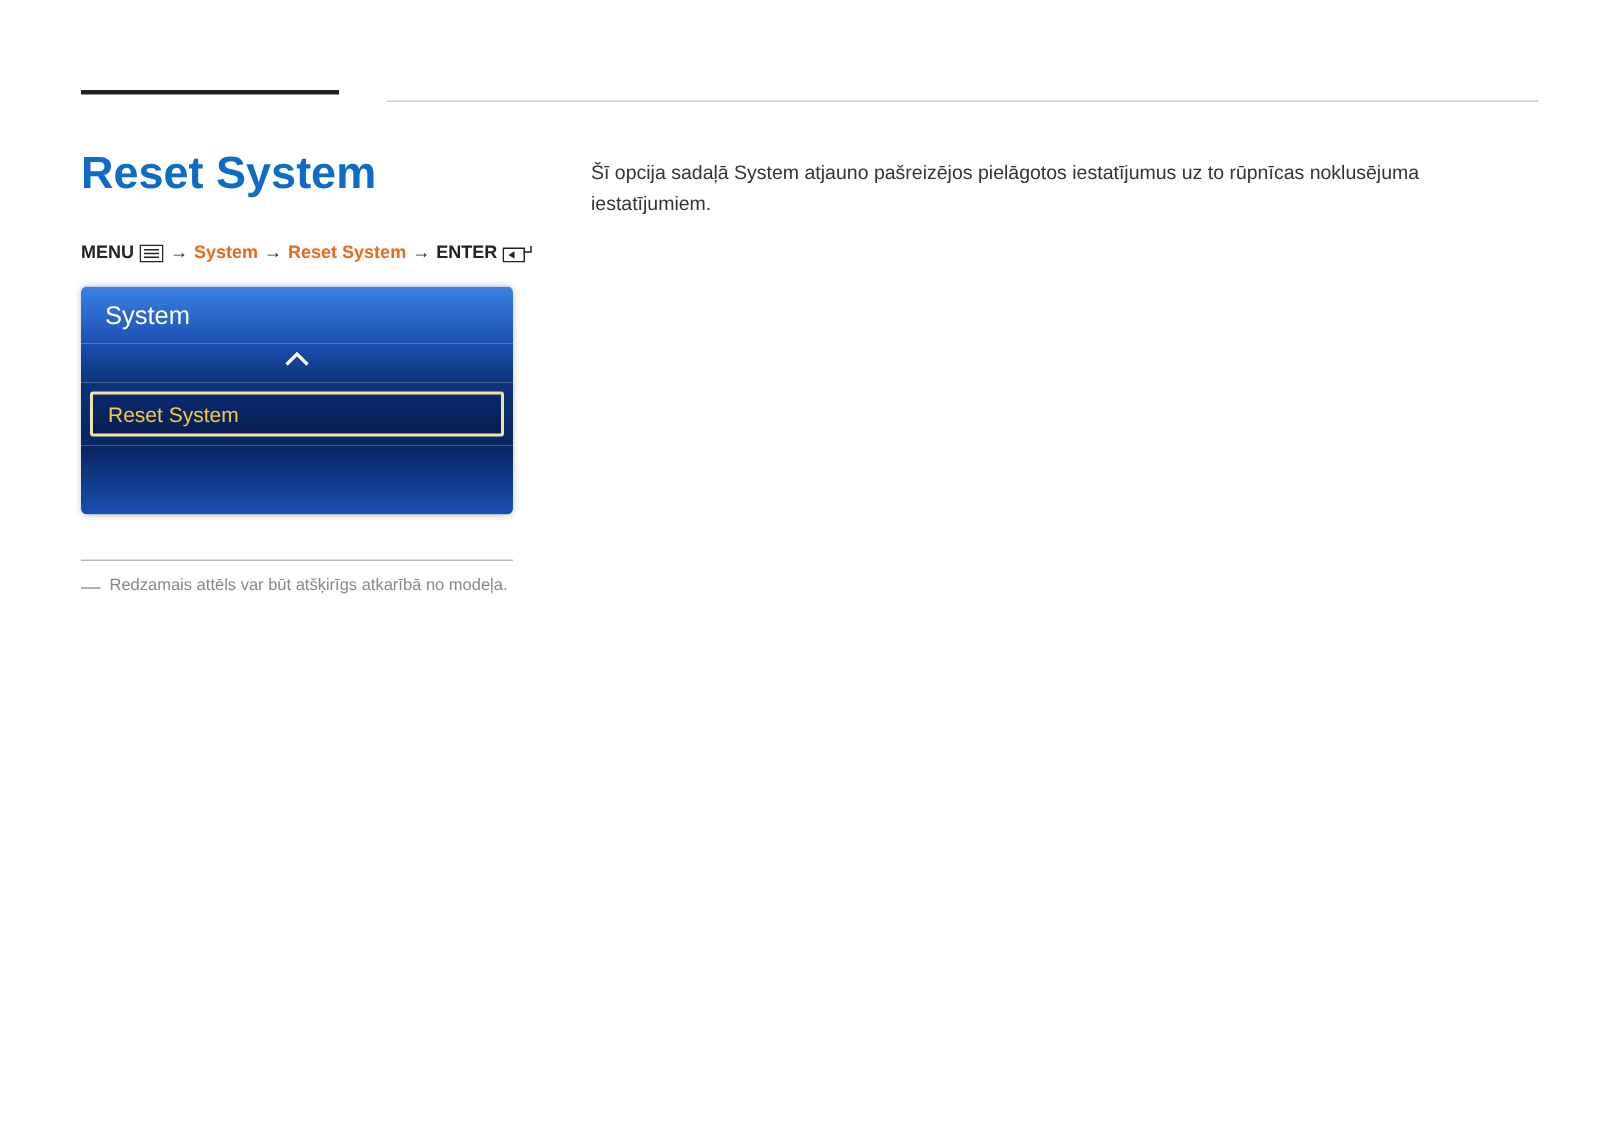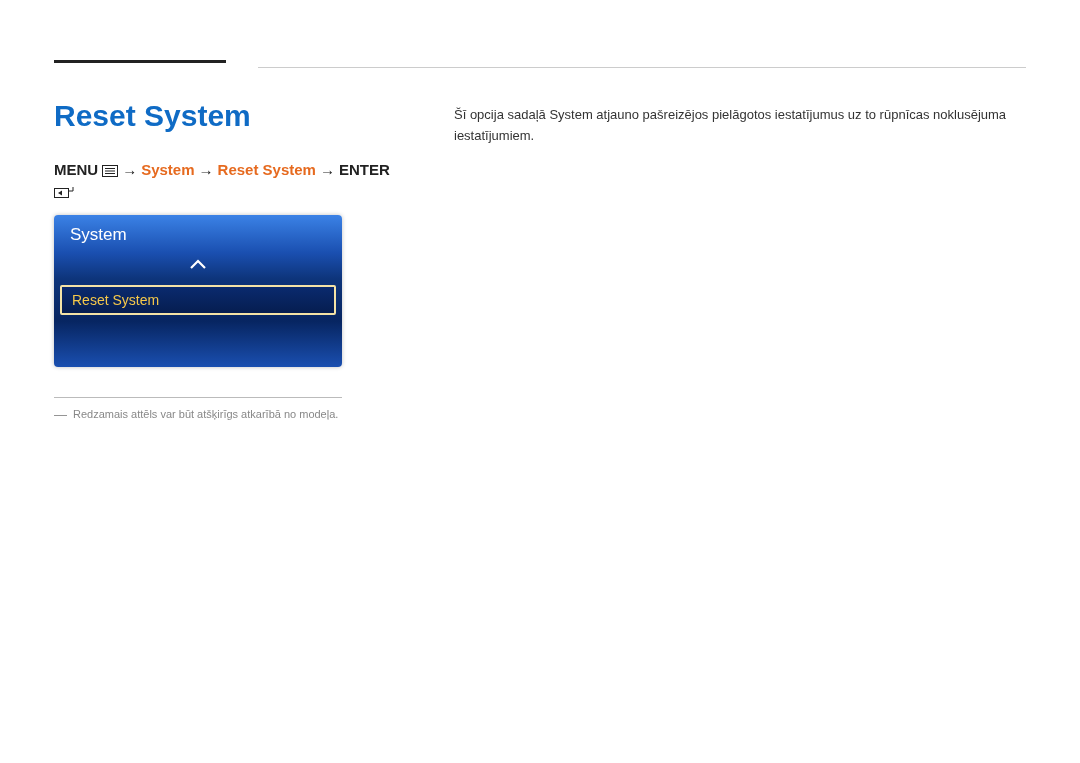--- a/index.html
+++ b/index.html
@@ -26,38 +26,37 @@
     .divider {
       position: absolute;
       top: 67px;
       left: 258px;
       right: 54px;
       height: 1px;
       background: #ccc;
     }
     .content {
       display: flex;
-      gap: 60px;
       margin-top: 36px;
     }
     .left-col {
       flex: 0 0 340px;
     }
     .right-col {
       flex: 1;
       padding-top: 6px;
     }
     .page-title {
       font-size: 30px;
       font-weight: bold;
       color: #0f6bc5;
       margin-bottom: 28px;
     }
     .breadcrumb {
-      font-size: 15px;
+      font-size: 12px;
       font-weight: bold;
       color: #222;
       margin-bottom: 16px;
       display: flex;
       align-items: center;
       flex-wrap: wrap;
       gap: 4px;
     }
     .breadcrumb .menu-label {
       font-weight: bold;

